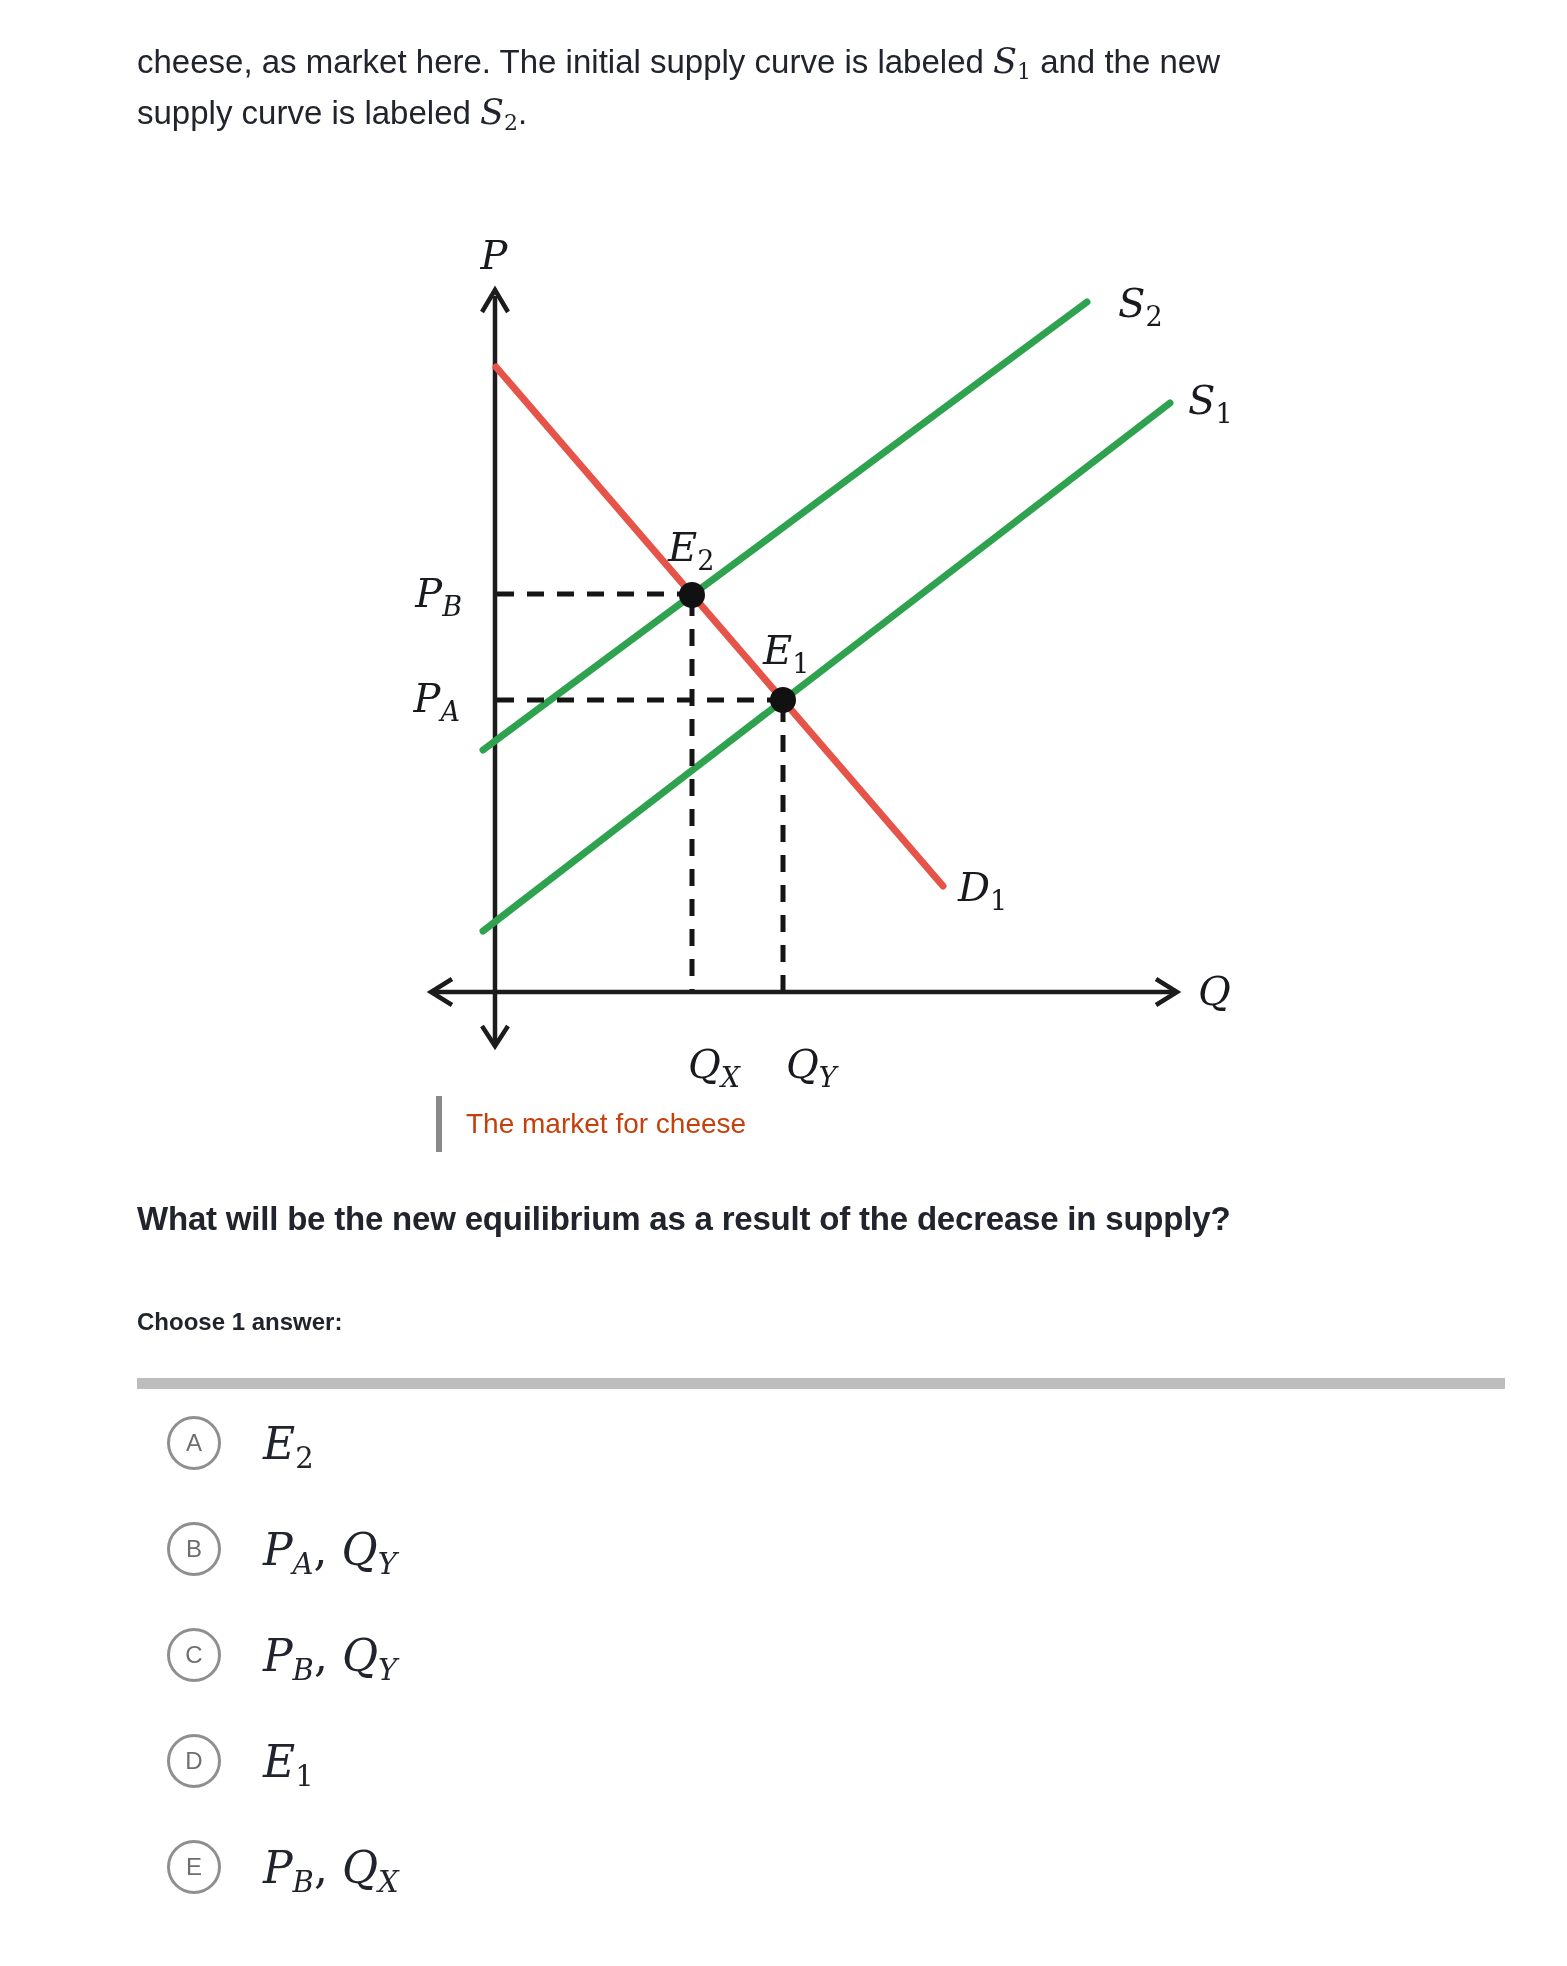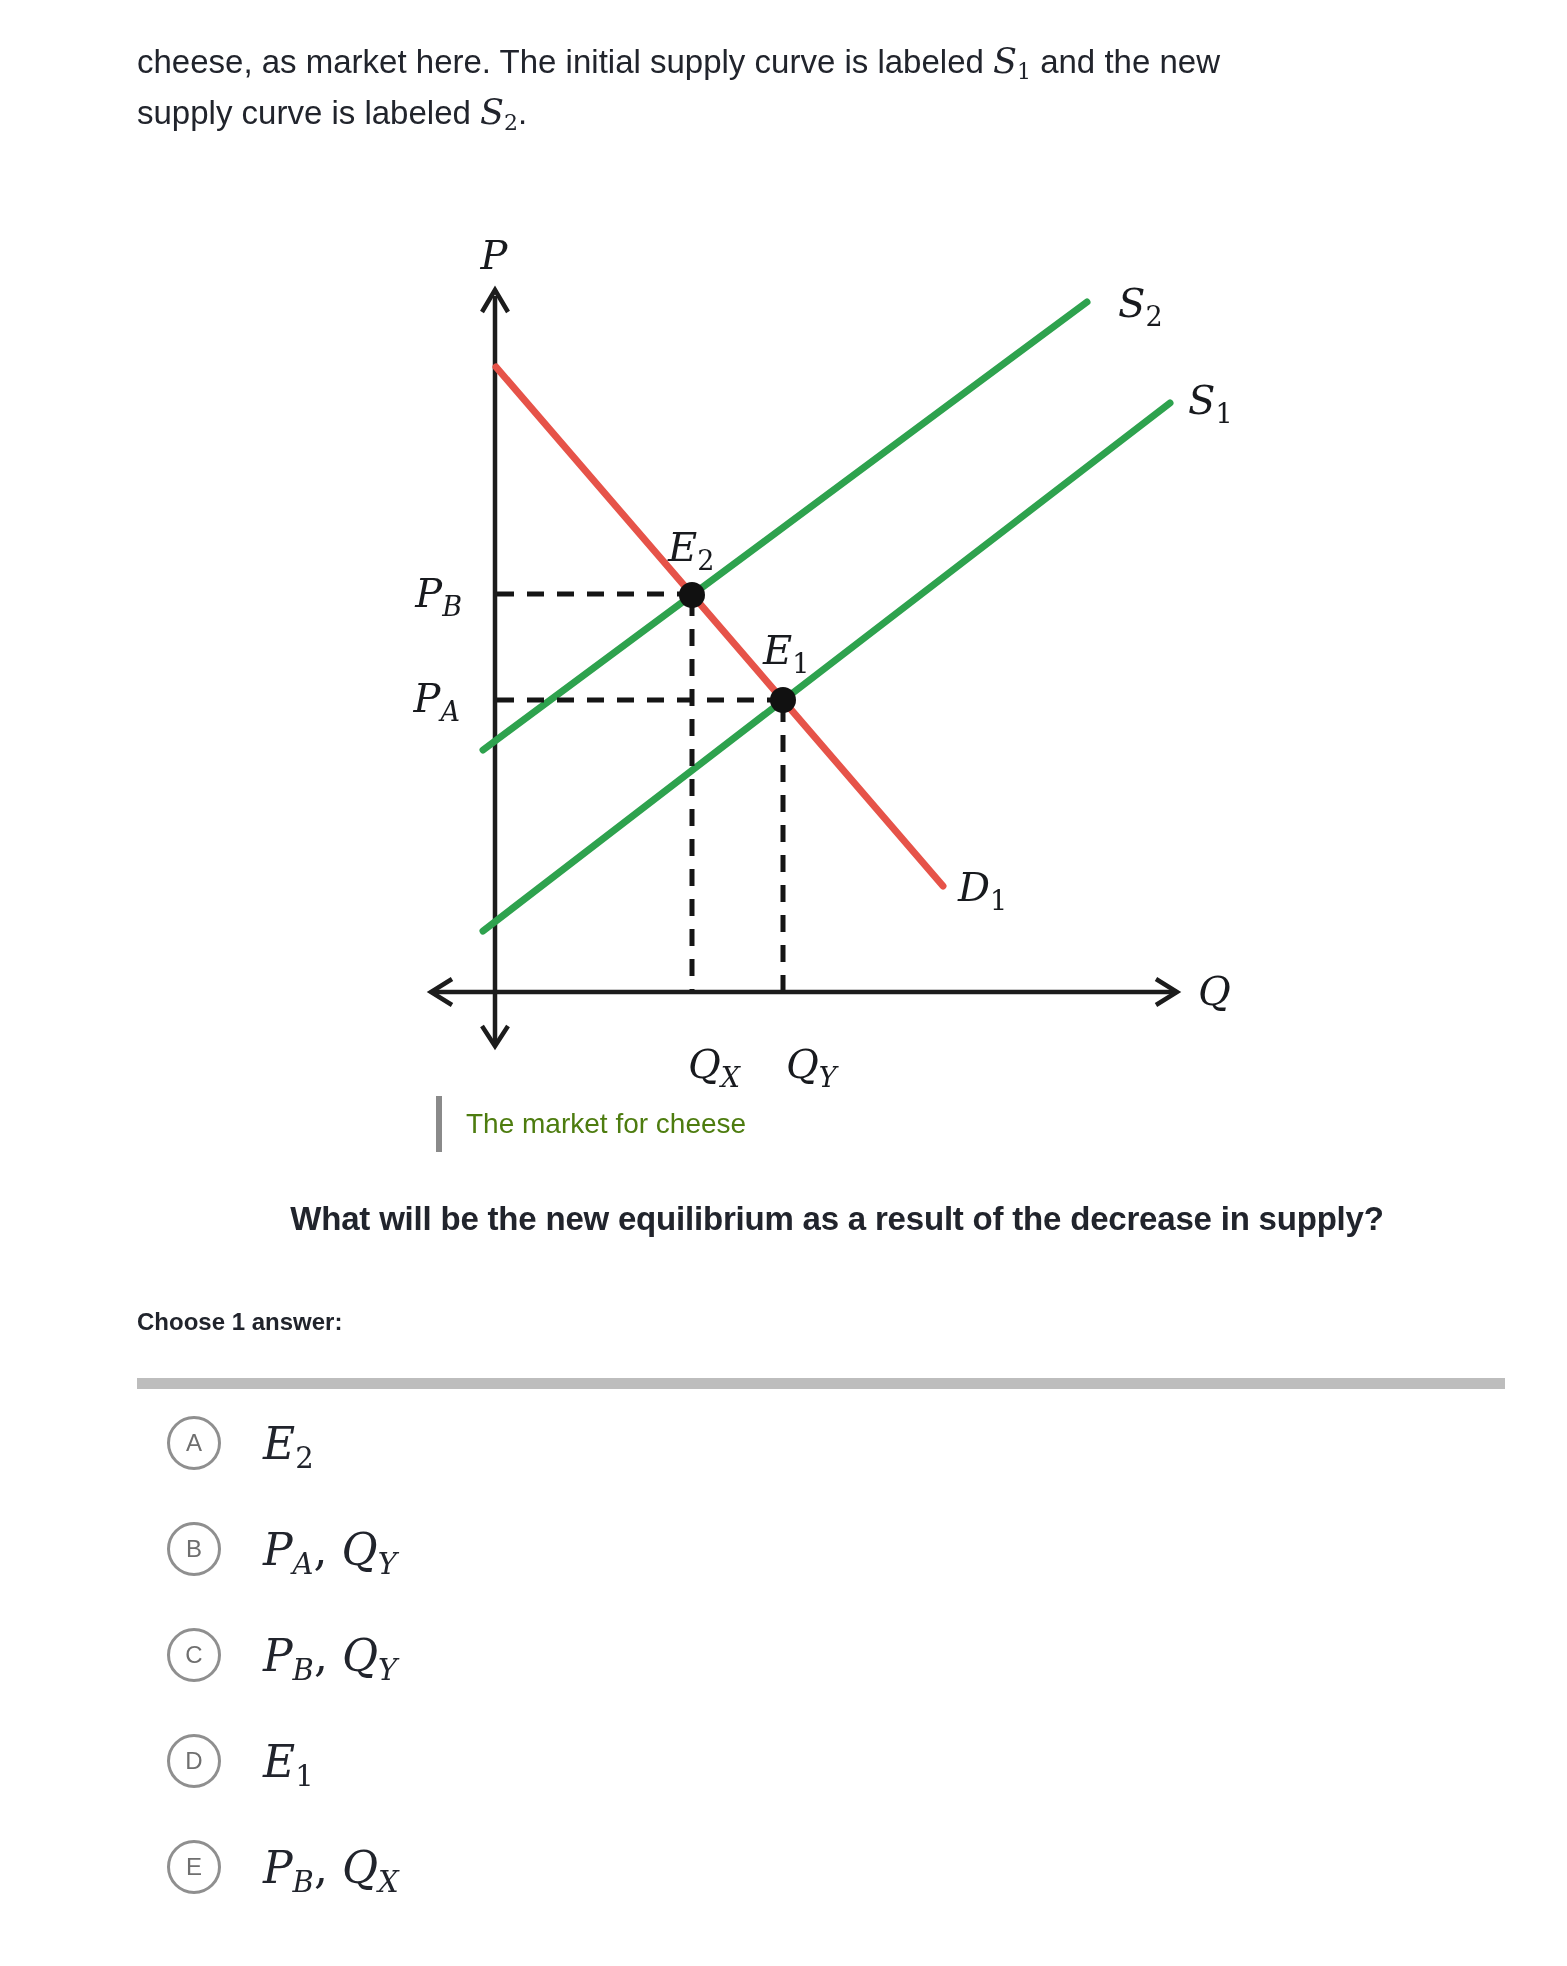--- a/index.html
+++ b/index.html
@@ -16,23 +16,23 @@
   
   .graph{position:absolute;left:380px;top:230px;width:900px;height:860px;}
   .dash{stroke-dasharray:17 13;stroke-width:5;}
   .axis{stroke-width:4.5;}
   .curve{stroke-width:7;stroke-linecap:round;}
   .glabel{font-family:"DejaVu Serif",serif;font-style:italic;font-size:40px;fill:#181a1e;}
   .gsub{font-size:27px;}
   .gup{font-style:normal;}
   
   .caption-bar{position:absolute;left:436px;top:1096px;width:6px;height:56px;background:#8a8a8a;}
-  .caption{position:absolute;left:466px;top:1108px;font-size:28px;color:#4d7c0f;}
+  .caption{position:absolute;left:466px;top:1108px;font-size:28px;color:#c2410c;}
   
-  .question{position:absolute;left:137px;top:1200px;width:1400px;font-size:33px;font-weight:bold;letter-spacing:-0.2px;text-align:center;}
+  .question{position:absolute;left:137px;top:1200px;width:1400px;font-size:33px;font-weight:bold;letter-spacing:-0.2px;}
   .choose{position:absolute;left:137px;top:1308px;font-size:24px;font-weight:bold;}
   .divider{position:absolute;left:137px;top:1378px;width:1368px;height:11px;background:#bdbdbd;}
   
   .opt{position:absolute;left:167px;height:54px;display:flex;align-items:center;cursor:pointer;}
   .circ{
     width:54px;height:54px;border-radius:50%;border:3px solid #8f8f8f;box-sizing:border-box;
     color:#6f6f6f;font-size:24px;display:flex;align-items:center;justify-content:center;flex:0 0 auto;
   }
   .otext{
     margin-left:42px;font-family:"DejaVu Serif",serif;font-style:italic;font-size:44px;

